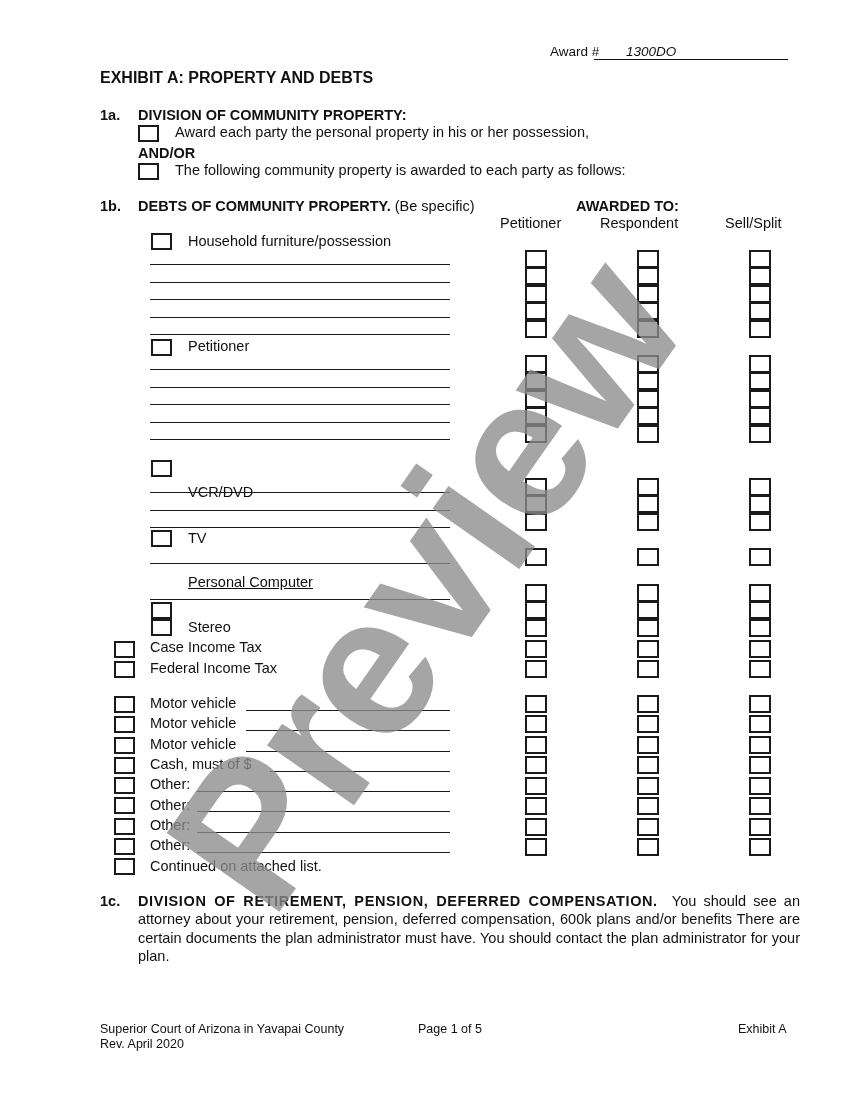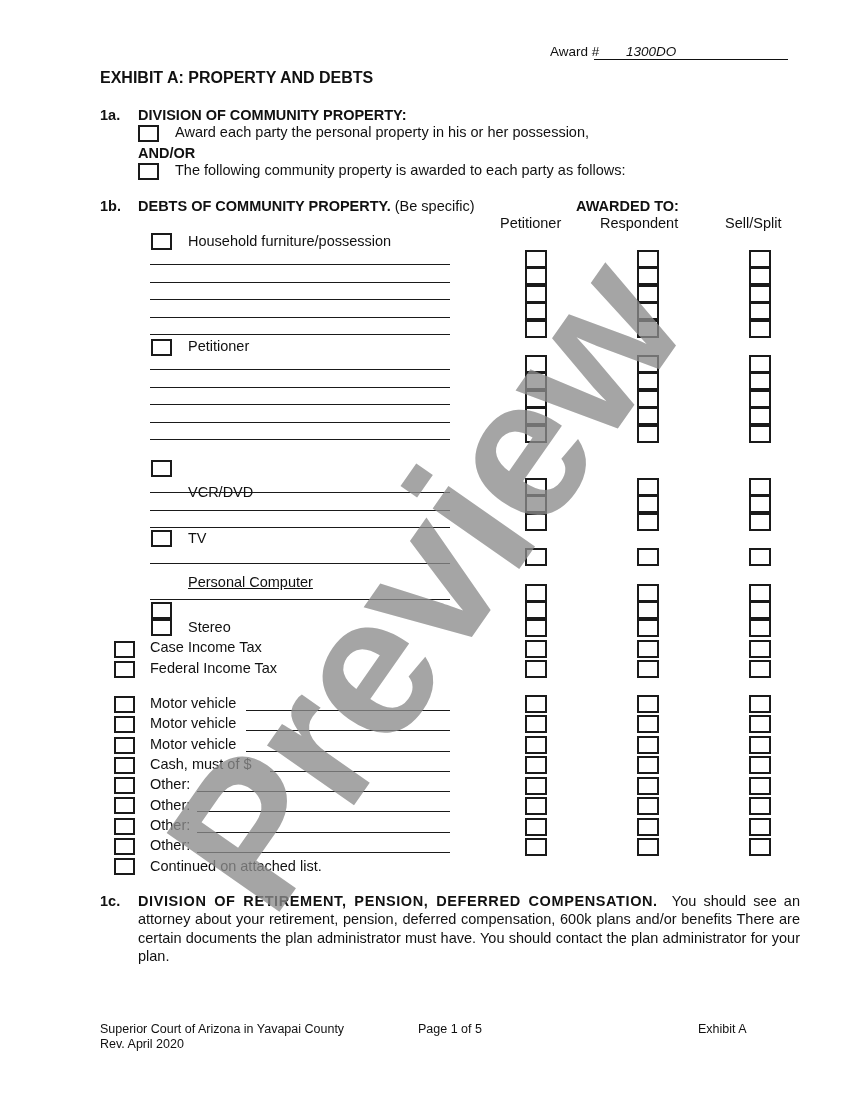--- a/index.html
+++ b/index.html
@@ -192,15 +192,15 @@
     <div class="cb" style="left: 637px; top: 838px; width: 22px; height: 18px;"></div>
     <div class="cb" style="left: 749px; top: 838px; width: 22px; height: 18px;"></div>
   </div>
 
 <div class="abs b" style="left:100px;top:893px;">1c.</div>
 <div class="para"><span class="b" style="letter-spacing:0.6px;">DIVISION OF RETIREMENT, PENSION, DEFERRED COMPENSATION.</span>&nbsp; <span>You should see an attorney about your retirement, pension, deferred compensation, 600k plans and/or benefits  There are certain documents the plan administrator must have.  You should contact the plan administrator for your plan.</span></div>
 
 <div class="abs small" style="left:100px;top:1022px;">Superior Court of Arizona in Yavapai County</div>
 <div class="abs small" style="left:100px;top:1037px;">Rev. April 2020</div>
 <div class="abs small" style="left:418px;top:1022px;">Page 1 of 5</div>
-<div class="abs small" style="left:698px;top:1022px;">Exhibit A</div>
+<div class="abs small" style="left:738px;top:1022px;">Exhibit A</div>
 
 <div class="watermark">Preview</div>
 
 </body></html>

